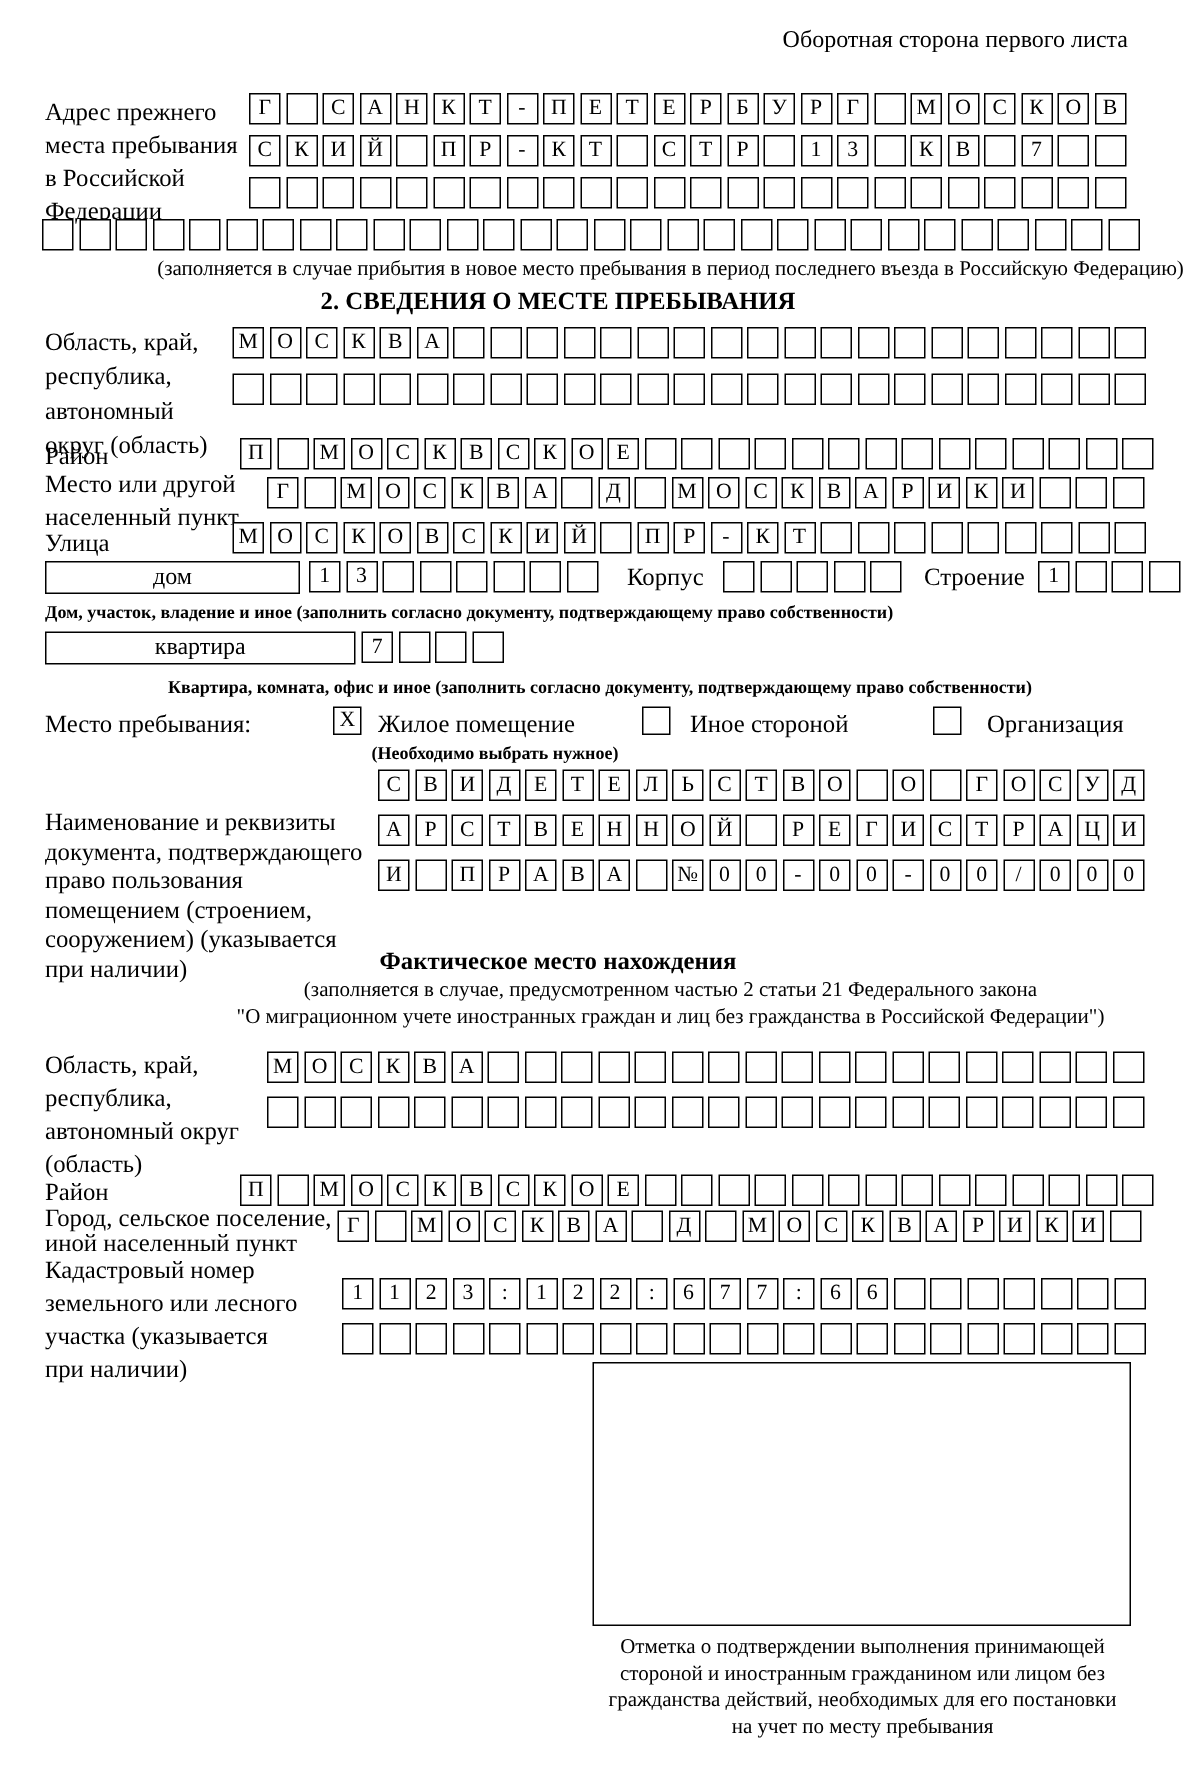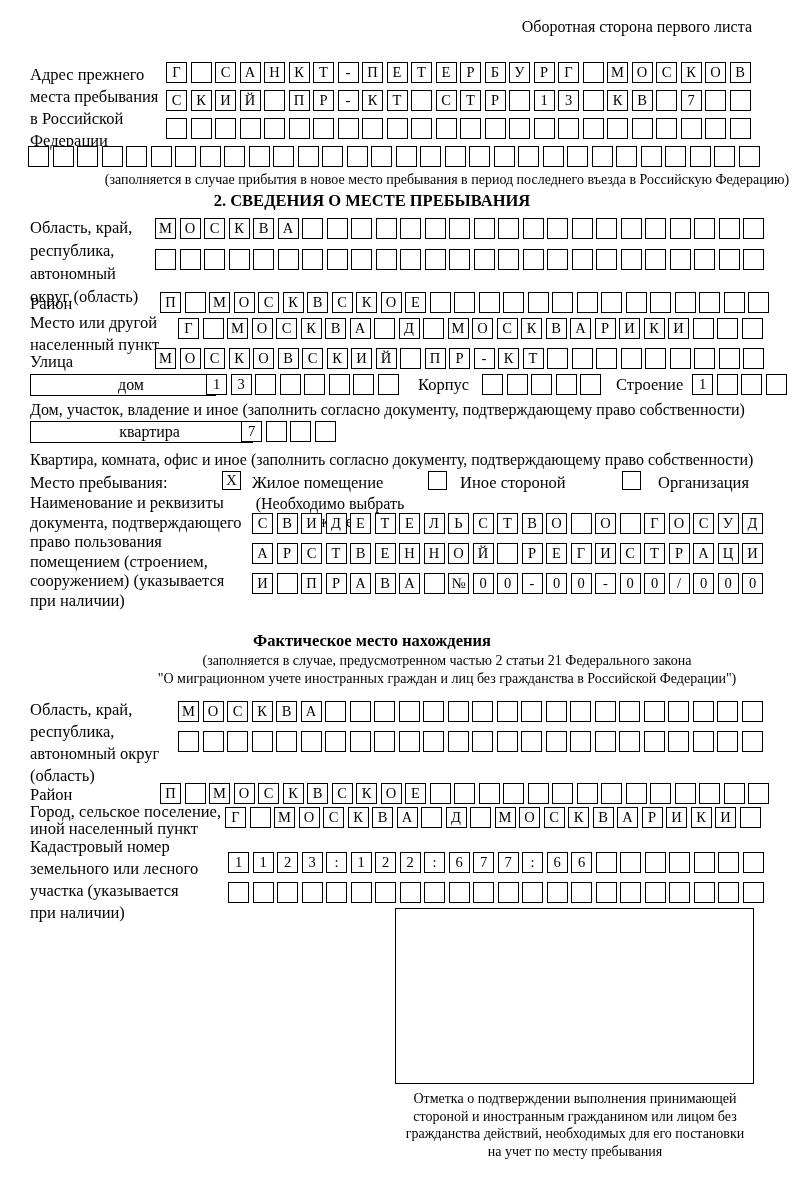--- a/index.html
+++ b/index.html
@@ -16,28 +16,28 @@
   .title{position:absolute;left:0;width:744px;text-align:center;font-size:16.5px;font-weight:bold;}
   .note{position:absolute;top:18px;right:48px;font-size:16px;}
   .boxrow{position:absolute;display:flex;gap:3.5px;}
   .cell{
     width:19px;height:19px;border:1.6px solid var(--ink,#000);
     display:flex;align-items:center;justify-content:center;
     font-size:14.5px;flex:0 0 auto;background:var(--paper,#fff);
   }
   .widebox{
     position:absolute;border:1.6px solid var(--ink,#000);height:20px;
-    display:flex;align-items:center;justify-content:center;font-size:16px;background:var(--paper,#fff);padding-left:16px;
+    display:flex;align-items:center;justify-content:center;font-size:16px;background:var(--paper,#fff);
   }
   .check{
     position:absolute;width:17px;height:17px;border:1.6px solid var(--ink,#000);
     display:flex;align-items:center;justify-content:center;font-size:14.5px;background:var(--paper,#fff);
   }
   .inline-label{position:absolute;font-size:16.5px;white-space:nowrap;}
-  .smallcap{position:absolute;font-size:16px;text-align:center;}
+  .smallcap{position:absolute;font-size:12px;text-align:center;font-weight:bold;}
   .stampbox{position:absolute;left:395px;top:908px;width:357px;height:174px;border:1.6px solid var(--ink,#000);}
   .stampcap{position:absolute;left:375px;top:1090px;width:400px;text-align:center;font-size:14px;line-height:17.5px;white-space:pre-line;}
 </style>
 </head>
 <body style="--ink: #000000; --paper: #ffffff;">
 
 <div>
 
   <div class="note">Оборотная сторона первого листа</div>
 
@@ -333,32 +333,32 @@
     </div>
   <div class="smallcap" style="left:30px;top:401px;width:740px;text-align:left">Дом, участок, владение и иное (заполнить согласно документу, подтверждающему право собственности)</div>
 
   <div class="widebox" style="left:30px;top:421px;width:205px">квартира</div>
   <div class="boxrow" style="left:241px;top:421px">
       <span class="cell">7</span>
       <span class="cell"></span>
       <span class="cell"></span>
       <span class="cell"></span>
     </div>
-  <div class="smallcap" style="left:30px;top:451px;width:740px;text-align:left">Квартира, комната, офис и иное (заполнить согласно документу, подтверждающему право собственности)</div>
+  <div class="smallcap" style="left:30px;top:451px;width:740px;text-align:center">Квартира, комната, офис и иное (заполнить согласно документу, подтверждающему право собственности)</div>
 
   <div class="inline-label" style="left:30px;top:473px">Место пребывания:</div>
   <span class="check" style="left:222px;top:471px">X</span>
   <div class="inline-label" style="left:252px;top:473px">Жилое помещение</div>
   <span class="check" style="left:428px;top:471px"></span>
   <div class="inline-label" style="left:460px;top:473px">Иное стороной</div>
   <span class="check" style="left:622px;top:471px"></span>
   <div class="inline-label" style="left:658px;top:473px">Организация</div>
   <div class="smallcap" style="left:230px;top:495px;width:200px">(Необходимо выбрать нужное)</div>
 
-  <div class="label lh19" style="left:30px;top:493px;width:215px">Наименование и реквизиты
+  <div class="label lh19" style="left:30px;top:538px;width:215px">Наименование и реквизиты
 документа, подтверждающего
 право пользования
 помещением (строением,
 сооружением) (указывается
 при наличии)</div>
   <div class="boxrow" style="left:252px;top:513px">
       <span class="cell">С</span>
       <span class="cell">В</span>
       <span class="cell">И</span>
       <span class="cell">Д</span>

